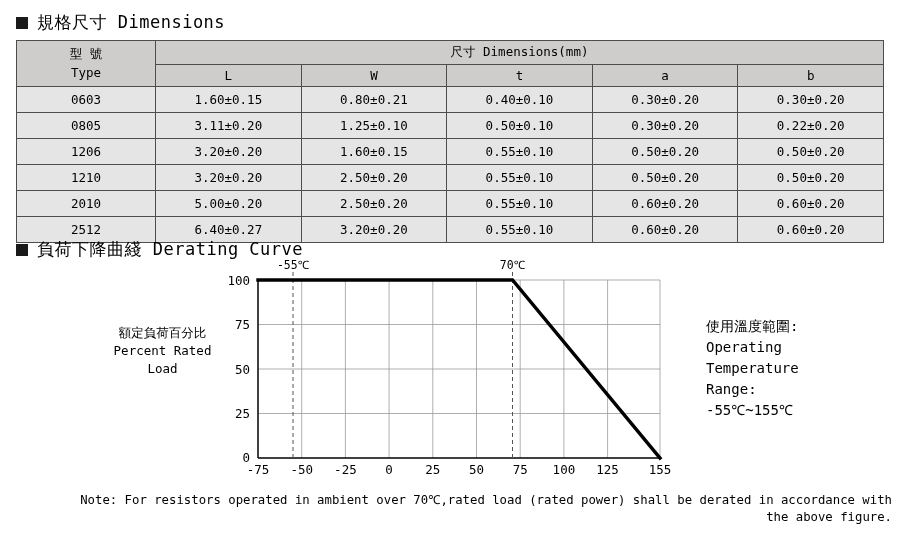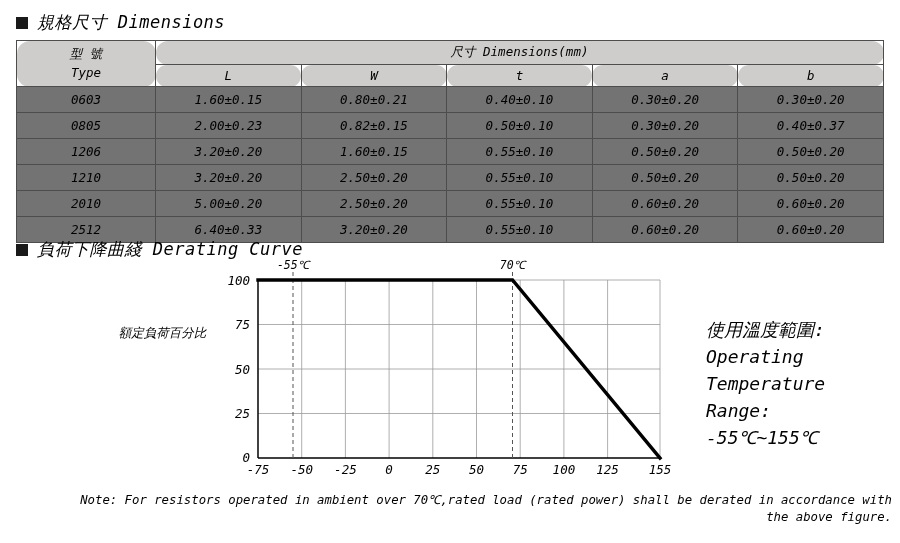--- a/index.html
+++ b/index.html
@@ -12,21 +12,20 @@
     background: #ffffff;
     font-family: "DejaVu Sans Mono", monospace;
     color: #000000;
     position: relative;
     overflow: hidden;
   }
   .page {
     position: relative;
     width: 804px;
     height: 543px;
-    font-style: italic;
   }
 
   
   .section-head {
     display: flex;
     align-items: center;
     gap: 9px;
   }
   .sq {
     width: 12px;
@@ -62,36 +61,35 @@
   }
   table.dims th, table.dims td {
     border: 1px solid #4d4d4d;
     text-align: center;
     font-size: 12.5px;
     font-family: "DejaVu Sans Mono", monospace;
   }
   table.dims thead th {
     background: #cfcdcb;
     font-weight: normal;
-    border-radius: 13px;
   }
   .th-type {
     width: 138px;
     padding: 4px 0;
     line-height: 1.45;
   }
   .th-span {
     padding: 3px 0;
   }
   .th-sub {
     padding: 3px 0;
   }
   table.dims tbody td {
     padding: 5px 0;
-    background: #737373;
+    background: #e5e5e5;
   }
   .cell-type {
     font-size: 12.5px;
   }
 
   
   #curve-wrap {
     position: absolute;
     left: 0;
     top: 258px;
@@ -141,21 +139,21 @@
     top: 324px;
     width: 135px;
     text-align: center;
     font-size: 12.5px;
     line-height: 1.45;
   }
   #optemp {
     position: absolute;
     left: 706px;
     top: 316px;
-    font-size: 18px;
+    font-size: 14px;
     line-height: 1.5;
   }
   #xlabel {
     position: absolute;
     left: 356px;
     top: 466px;
     font-size: 12.5px;
   }
 
   
@@ -206,25 +204,25 @@
       <tr>
         <td class="cell-type">0603</td>
         <td>1.60±0.15</td>
         <td>0.80±0.21</td>
         <td>0.40±0.10</td>
         <td>0.30±0.20</td>
         <td>0.30±0.20</td>
       </tr>
       <tr>
         <td class="cell-type">0805</td>
-        <td>2.00±0.23</td>
-        <td>0.82±0.15</td>
+        <td>3.11±0.20</td>
+        <td>1.25±0.10</td>
         <td>0.50±0.10</td>
         <td>0.30±0.20</td>
-        <td>0.40±0.37</td>
+        <td>0.22±0.20</td>
       </tr>
       <tr>
         <td class="cell-type">1206</td>
         <td>3.20±0.20</td>
         <td>1.60±0.15</td>
         <td>0.55±0.10</td>
         <td>0.50±0.20</td>
         <td>0.50±0.20</td>
       </tr>
       <tr>
@@ -238,21 +236,21 @@
       <tr>
         <td class="cell-type">2010</td>
         <td>5.00±0.20</td>
         <td>2.50±0.20</td>
         <td>0.55±0.10</td>
         <td>0.60±0.20</td>
         <td>0.60±0.20</td>
       </tr>
       <tr>
         <td class="cell-type">2512</td>
-        <td>6.40±0.33</td>
+        <td>6.40±0.27</td>
         <td>3.20±0.20</td>
         <td>0.55±0.10</td>
         <td>0.60±0.20</td>
         <td>0.60±0.20</td>
       </tr>
     </tbody>
   </table>
 
   <div class="section-head" id="curve-head">
     <span class="sq"></span>
@@ -316,20 +314,21 @@
 
       <g>
         <text class="ann-txt" x="293" y="11" text-anchor="middle">-55℃</text>
         <text class="ann-txt" x="512.5" y="11" text-anchor="middle">70℃</text>
       </g>
     </svg>
   </div>
 
   <div id="ylabel">
     <div>額定負荷百分比</div>
+    <div>Percent Rated Load</div>
   </div>
 
 
   <div id="optemp">
     <div>使用溫度範圍:</div>
     <div>Operating</div>
     <div>Temperature</div>
     <div>Range:</div>
     <div>-55℃~155℃</div>
   </div>

